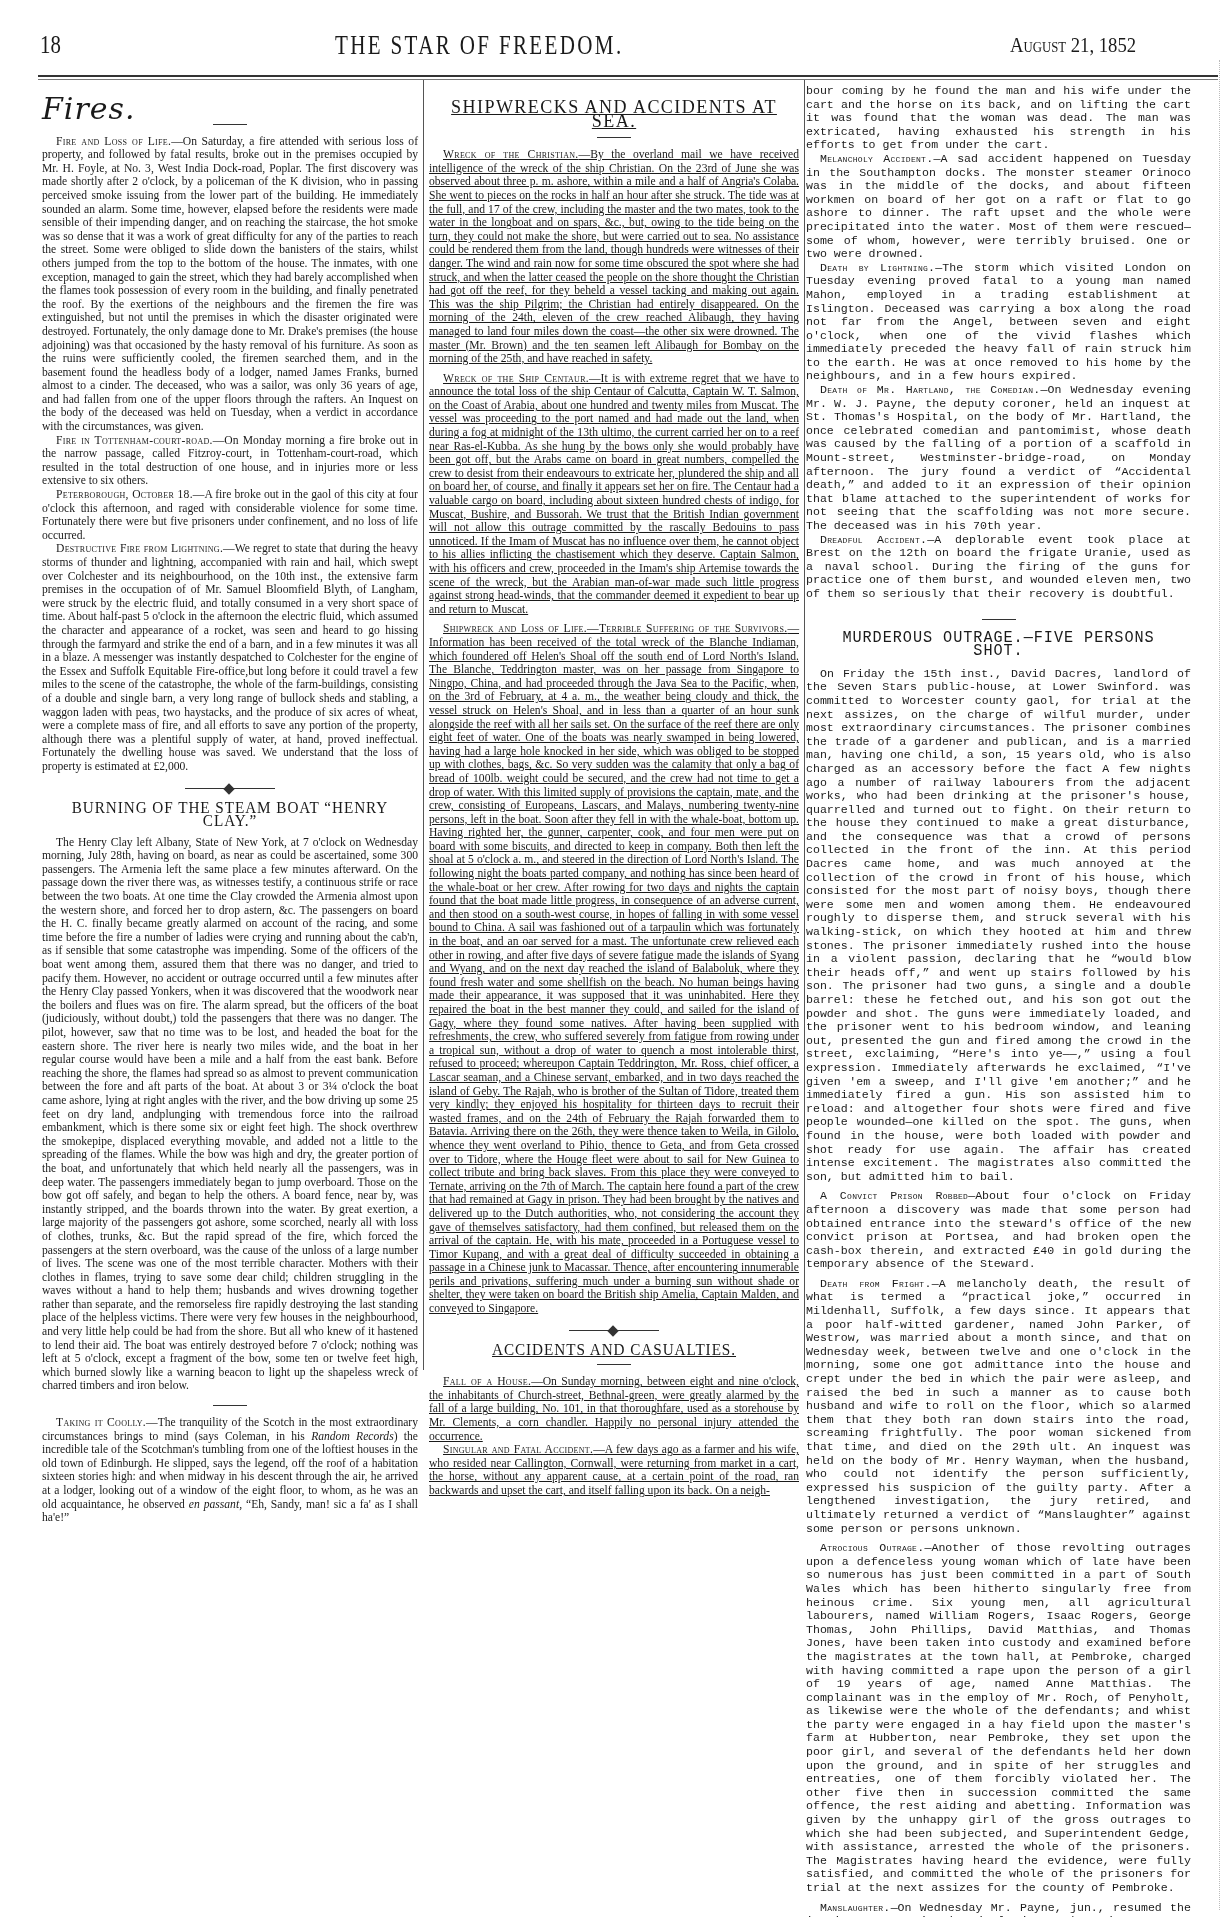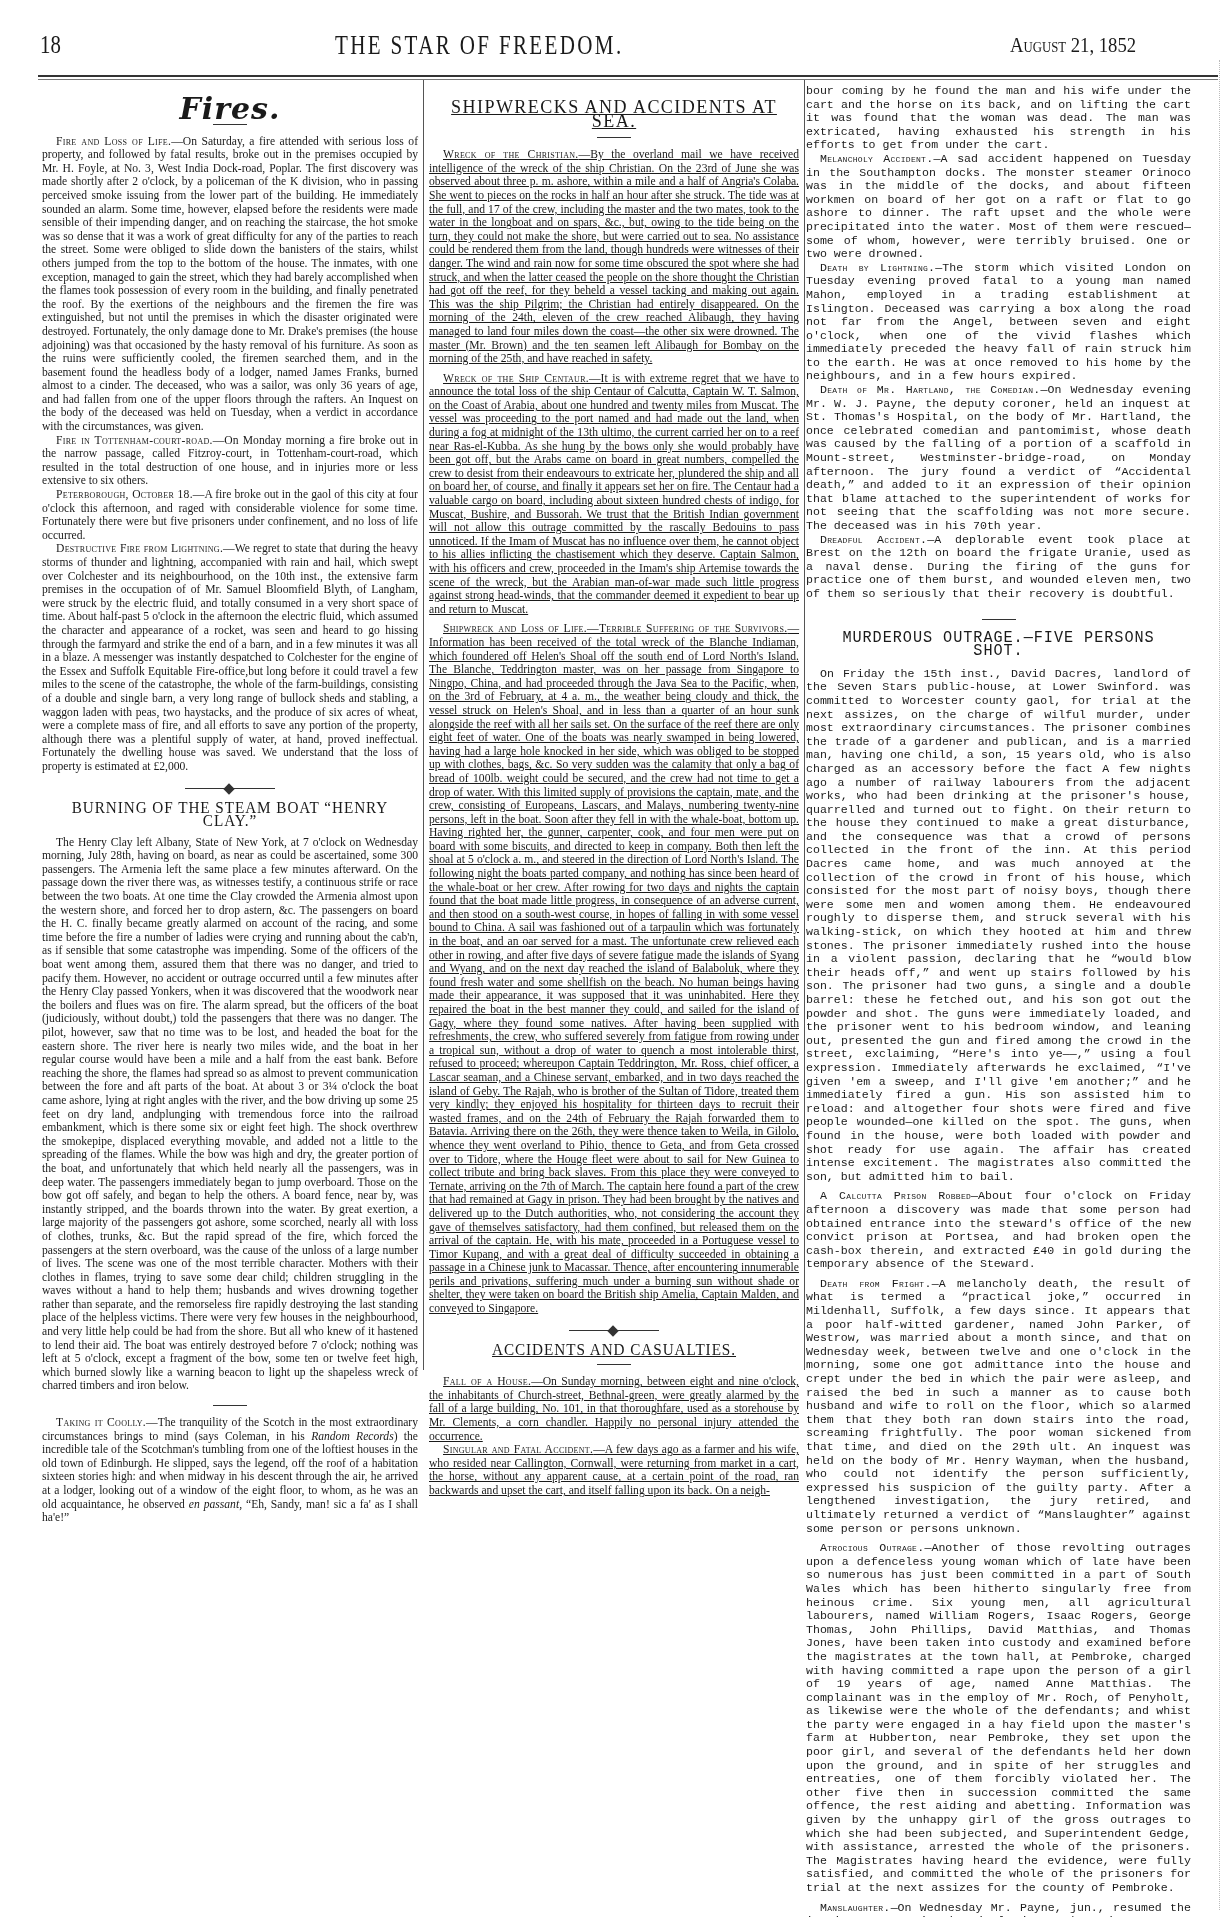--- a/index.html
+++ b/index.html
@@ -12,21 +12,21 @@
     .rule-top { position: absolute; left: 38px; top: 75px; width: 1180px; height: 0; border-top: 2px solid #333; }
     .rule-top2 { position: absolute; left: 38px; top: 79px; width: 1180px; border-top: 1px solid #777; }
     .col { position: absolute; top: 84px; font-size: 11.6px; line-height: 13.6px; text-align: justify; }
     .col-1 { left: 42px; width: 376px; }
     .col-2 { left: 429px; width: 370px; text-decoration: underline; }
     .col-3 { left: 806px; width: 385px; font-family: Liberation Mono, monospace; }
     .col-2-border { position: absolute; left: 423px; top: 80px; width: 380px; height: 1290px; border-left: 1px solid #555; border-right: 1px solid #555; }
     .vrule-right { position: absolute; left: 1219px; top: 60px; height: 1850px; border-left: 1px dotted #bbb; }
     p { margin: 0; text-indent: 14px; }
     .lead { font-variant: small-caps; letter-spacing: 0.3px; }
-    .fancy-head { text-align: center; font-family: "DejaVu Serif", serif; font-size: 30px; font-style: italic; font-weight: bold; margin: 18px 0 8px 0; letter-spacing: 1px; }
+    .fancy-head { text-align: left; font-family: "DejaVu Serif", serif; font-size: 30px; font-style: italic; font-weight: normal; margin: 18px 0 8px 0; letter-spacing: 1px; }
     .sec-head { text-align: center; font-size: 16px; letter-spacing: 1px; margin: 6px 0 8px 0; transform: scaleX(0.95); }
     .sec-head.big { font-size: 19px; margin: 16px 0 10px; letter-spacing: 1.5px; }
     .short-rule { width: 34px; margin: 6px auto 10px; border-top: 1.5px solid #333; }
     .orn-rule { width: 90px; margin: 14px auto 12px; border-top: 1px solid #333; position: relative; height: 0; }
     .orn-rule::after { content: ""; position: absolute; left: 40px; top: -4px; width: 8px; height: 8px; background: #333; transform: rotate(45deg); }
     .gap { height: 6px; }
     i { font-style: italic; }
   </style>
 </head>
 <body>
@@ -68,25 +68,25 @@
   <div class="short-rule"></div>
   <p><span class="lead">Fall of a House.</span><span>—On Sunday morning, between eight and nine o'clock, the inhabitants of Church-street, Bethnal-green, were greatly alarmed by the fall of a large building, No. 101, in that thoroughfare, used as a storehouse by Mr. Clements, a corn chandler. Happily no personal injury attended the occurrence.</span></p>
   <p><span class="lead">Singular and Fatal Accident.</span><span>—A few days ago as a farmer and his wife, who resided near Callington, Cornwall, were returning from market in a cart, the horse, without any apparent cause, at a certain point of the road, ran backwards and upset the cart, and itself falling upon its back. On a neigh-</span></p>
 </div>
 
 <div class="col col-3">
   <p style="text-indent:0">bour coming by he found the man and his wife under the cart and the horse on its back, and on lifting the cart it was found that the woman was dead. The man was extricated, having exhausted his strength in his efforts to get from under the cart.</p>
   <p><span class="lead">Melancholy Accident.</span><span>—A sad accident happened on Tuesday in the Southampton docks. The monster steamer Orinoco was in the middle of the docks, and about fifteen workmen on board of her got on a raft or flat to go ashore to dinner. The raft upset and the whole were precipitated into the water. Most of them were rescued—some of whom, however, were terribly bruised. One or two were drowned.</span></p>
   <p><span class="lead">Death by Lightning.</span><span>—The storm which visited London on Tuesday evening proved fatal to a young man named Mahon, employed in a trading establishment at Islington. Deceased was carrying a box along the road not far from the Angel, between seven and eight o'clock, when one of the vivid flashes which immediately preceded the heavy fall of rain struck him to the earth. He was at once removed to his home by the neighbours, and in a few hours expired.</span></p>
   <p><span class="lead">Death of Mr. Hartland, the Comedian.</span><span>—On Wednesday evening Mr. W. J. Payne, the deputy coroner, held an inquest at St. Thomas's Hospital, on the body of Mr. Hartland, the once celebrated comedian and pantomimist, whose death was caused by the falling of a portion of a scaffold in Mount-street, Westminster-bridge-road, on Monday afternoon. The jury found a verdict of “Accidental death,” and added to it an expression of their opinion that blame attached to the superintendent of works for not seeing that the scaffolding was not more secure. The deceased was in his 70th year.</span></p>
-  <p><span class="lead">Dreadful Accident.</span><span>—A deplorable event took place at Brest on the 12th on board the frigate Uranie, used as a naval dense. During the firing of the guns for practice one of them burst, and wounded eleven men, two of them so seriously that their recovery is doubtful.</span></p>
+  <p><span class="lead">Dreadful Accident.</span><span>—A deplorable event took place at Brest on the 12th on board the frigate Uranie, used as a naval school. During the firing of the guns for practice one of them burst, and wounded eleven men, two of them so seriously that their recovery is doubtful.</span></p>
   <div class="short-rule" style="margin:18px auto 12px"></div>
   <div class="sec-head">MURDEROUS OUTRAGE.—FIVE PERSONS SHOT.</div>
   <p>On Friday the 15th inst., David Dacres, landlord of the Seven Stars public-house, at Lower Swinford. was committed to Worcester county gaol, for trial at the next assizes, on the charge of wilful murder, under most extraordinary circumstances. The prisoner combines the trade of a gardener and publican, and is a married man, having one child, a son, 15 years old, who is also charged as an accessory before the fact A few nights ago a number of railway labourers from the adjacent works, who had been drinking at the prisoner's house, quarrelled and turned out to fight. On their return to the house they continued to make a great disturbance, and the consequence was that a crowd of persons collected in the front of the inn. At this period Dacres came home, and was much annoyed at the collection of the crowd in front of his house, which consisted for the most part of noisy boys, though there were some men and women among them. He endeavoured roughly to disperse them, and struck several with his walking-stick, on which they hooted at him and threw stones. The prisoner immediately rushed into the house in a violent passion, declaring that he “would blow their heads off,” and went up stairs followed by his son. The prisoner had two guns, a single and a double barrel: these he fetched out, and his son got out the powder and shot. The guns were immediately loaded, and the prisoner went to his bedroom window, and leaning out, presented the gun and fired among the crowd in the street, exclaiming, “Here's into ye——,” using a foul expression. Immediately afterwards he exclaimed, “I've given 'em a sweep, and I'll give 'em another;” and he immediately fired a gun. His son assisted him to reload: and altogether four shots were fired and five people wounded—one killed on the spot. The guns, when found in the house, were both loaded with powder and shot ready for use again. The affair has created intense excitement. The magistrates also committed the son, but admitted him to bail.</p>
   <div class="gap"></div>
-  <p><span class="lead">A Calcutta Prison Robbed</span><span>—About four o'clock on Friday afternoon a discovery was made that some person had obtained entrance into the steward's office of the new convict prison at Portsea, and had broken open the cash-box therein, and extracted £40 in gold during the temporary absence of the Steward.</span></p>
+  <p><span class="lead">A Convict Prison Robbed</span><span>—About four o'clock on Friday afternoon a discovery was made that some person had obtained entrance into the steward's office of the new convict prison at Portsea, and had broken open the cash-box therein, and extracted £40 in gold during the temporary absence of the Steward.</span></p>
   <div class="gap"></div>
   <p><span class="lead">Death from Fright.</span><span>—A melancholy death, the result of what is termed a “practical joke,” occurred in Mildenhall, Suffolk, a few days since. It appears that a poor half-witted gardener, named John Parker, of Westrow, was married about a month since, and that on Wednesday week, between twelve and one o'clock in the morning, some one got admittance into the house and crept under the bed in which the pair were asleep, and raised the bed in such a manner as to cause both husband and wife to roll on the floor, which so alarmed them that they both ran down stairs into the road, screaming frightfully. The poor woman sickened from that time, and died on the 29th ult. An inquest was held on the body of Mr. Henry Wayman, when the husband, who could not identify the person sufficiently, expressed his suspicion of the guilty party. After a lengthened investigation, the jury retired, and ultimately returned a verdict of “Manslaughter” against some person or persons unknown.</span></p>
   <div class="gap"></div>
   <p><span class="lead">Atrocious Outrage.</span><span>—Another of those revolting outrages upon a defenceless young woman which of late have been so numerous has just been committed in a part of South Wales which has been hitherto singularly free from heinous crime. Six young men, all agricultural labourers, named William Rogers, Isaac Rogers, George Thomas, John Phillips, David Matthias, and Thomas Jones, have been taken into custody and examined before the magistrates at the town hall, at Pembroke, charged with having committed a rape upon the person of a girl of 19 years of age, named Anne Matthias. The complainant was in the employ of Mr. Roch, of Penyholt, as likewise were the whole of the defendants; and whist the party were engaged in a hay field upon the master's farm at Hubberton, near Pembroke, they set upon the poor girl, and several of the defendants held her down upon the ground, and in spite of her struggles and entreaties, one of them forcibly violated her. The other five then in succession committed the same offence, the rest aiding and abetting. Information was given by the unhappy girl of the gross outrages to which she had been subjected, and Superintendent Gedge, with assistance, arrested the whole of the prisoners. The Magistrates having heard the evidence, were fully satisfied, and committed the whole of the prisoners for trial at the next assizes for the county of Pembroke.</span></p>
   <div class="gap"></div>
   <p><span class="lead">Manslaughter.</span><span>—On Wednesday Mr. Payne, jun., resumed the inquiry at Guy's hospital into the circumstances attending the death of John Evans, a coachmaker, aged 54 years, who died from injuries caused by a kick inflicted on him on the evening of Saturday week. The coroner very clearly summed up the evidence, and the jury, after a brief consultation, returned a verdict “Manslaughter against Matthew Hayes.</span></p>
 </div>
 
 </body></html>

